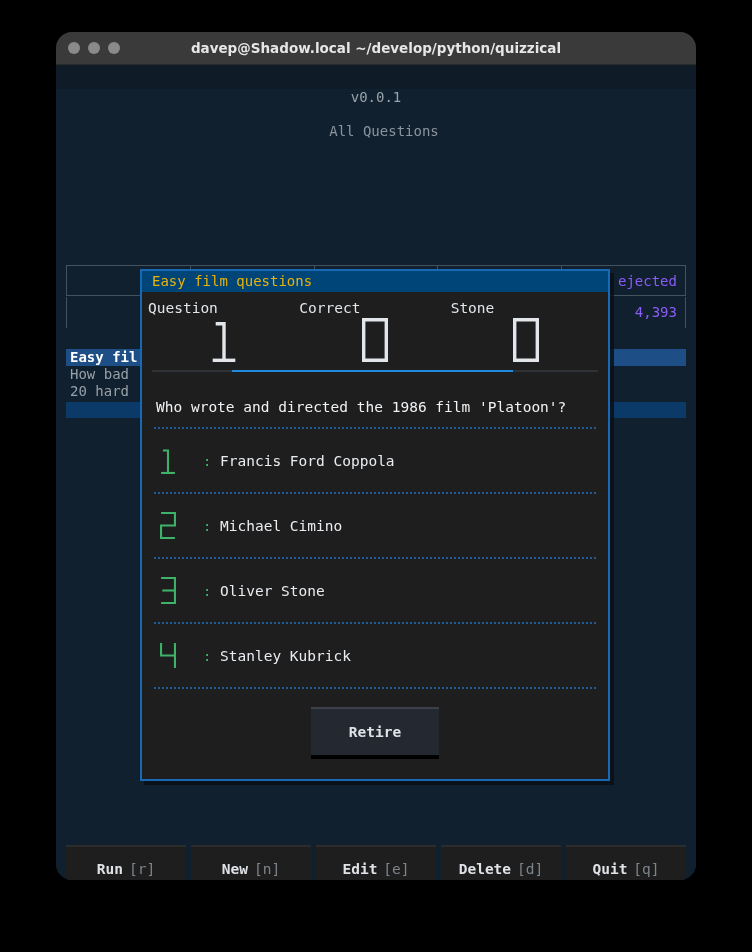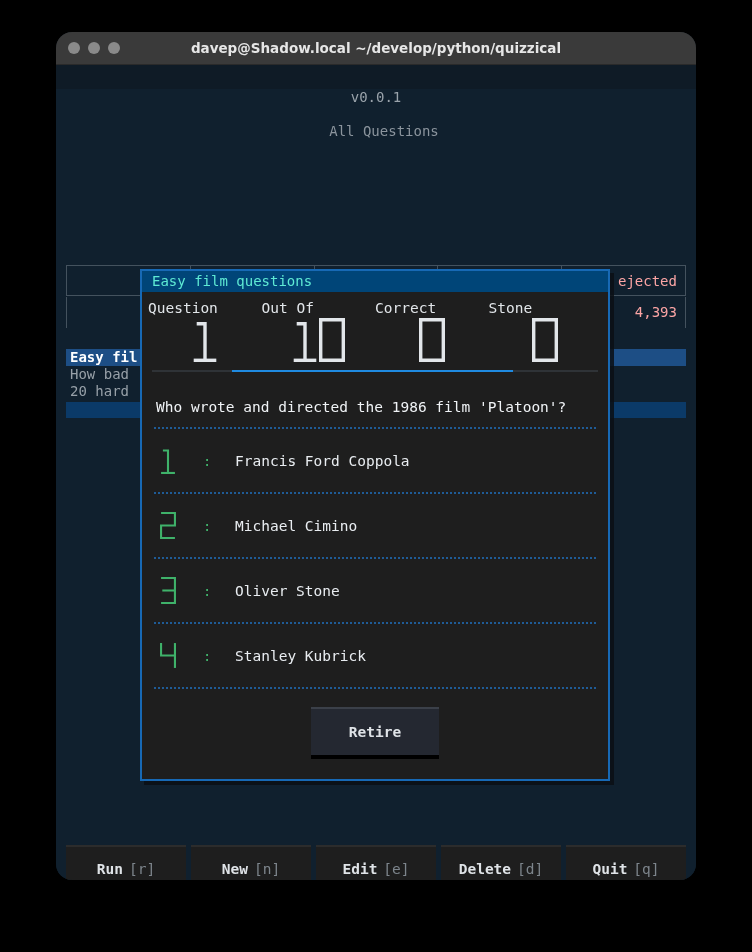--- a/index.html
+++ b/index.html
@@ -90,21 +90,21 @@
   }
   #bg-table .cell {
     flex: 1;
     height: 31px;
     line-height: 31px;
     border-right: 1px solid #44525e;
     border-bottom: 1px solid #44525e;
     box-sizing: border-box;
     text-align: right;
     padding-right: 8px;
-    color: #fca5a5;
+    color: #8b5cf6;
     font-size: 14px;
     overflow: hidden;
     white-space: nowrap;
   }
   #bg-table .cell.first { border-left: 1px solid #44525e; }
   #bg-table .hdr-row .cell { border-top: 1px solid #44525e; }
   #bg-table .data-row .cell { border-bottom: none; }
 
   
   #bg-list {
@@ -154,21 +154,21 @@
     width: 470px; height: 512px;
     background: #1e1e1e;
     border: 2px solid #1769b5;
     box-sizing: border-box;
     display: flex;
     flex-direction: column;
   }
   #modal-titlebar {
     height: 21px;
     background: #004578;
-    color: #5eead4;
+    color: #eab308;
     font-size: 14px;
     line-height: 21px;
     padding-left: 10px;
     white-space: nowrap;
   }
 
   
   #stats {
     display: flex;
     padding: 8px 6px 0 6px;
@@ -224,21 +224,20 @@
   .answer-colon {
     color: #3fb26a;
     font-size: 14.5px;
     width: 26px;
     text-align: center;
   }
   .answer-label {
     color: #e9edf1;
     font-size: 14.5px;
     white-space: nowrap;
-    margin-left: 15px;
   }
 
   
   #retire-wrap {
     display: flex;
     justify-content: center;
     margin-top: 18px;
   }
   #retire-button {
     width: 128px;
@@ -328,32 +327,20 @@
         <div class="stat">
           <div class="stat-label">Question</div>
           <div class="bigdigits">
               <svg width="26" height="44" viewBox="0 0 26 44">
                 <path d="M 4.7 5.7 H 13 V 42.3" stroke="#e2e6ea" stroke-width="3.4" fill="none" stroke-linecap="butt"></path>
                 <path d="M 1.7 42.3 H 24.3" stroke="#e2e6ea" stroke-width="3.4" fill="none" stroke-linecap="butt"></path>
               </svg>
             </div>
         </div>
         <div class="stat">
-          <div class="stat-label">Out Of</div>
-          <div class="bigdigits">
-              <svg width="26" height="44" viewBox="0 0 26 44">
-                <path d="M 4.7 5.7 H 13 V 42.3" stroke="#e2e6ea" stroke-width="3.4" fill="none" stroke-linecap="butt"></path>
-                <path d="M 1.7 42.3 H 24.3" stroke="#e2e6ea" stroke-width="3.4" fill="none" stroke-linecap="butt"></path>
-              </svg>
-              <svg width="26" height="44" viewBox="0 0 26 44">
-                <path d="M 1.7 1.7 H 24.3 V 42.3 H 1.7 Z" stroke="#e2e6ea" stroke-width="3.4" fill="none" stroke-linecap="butt"></path>
-              </svg>
-            </div>
-        </div>
-        <div class="stat">
           <div class="stat-label">Correct</div>
           <div class="bigdigits">
               <svg width="26" height="44" viewBox="0 0 26 44">
                 <path d="M 1.7 1.7 H 24.3 V 42.3 H 1.7 Z" stroke="#e2e6ea" stroke-width="3.4" fill="none" stroke-linecap="butt"></path>
               </svg>
             </div>
         </div>
         <div class="stat">
           <div class="stat-label">Stone</div>
           <div class="bigdigits">

